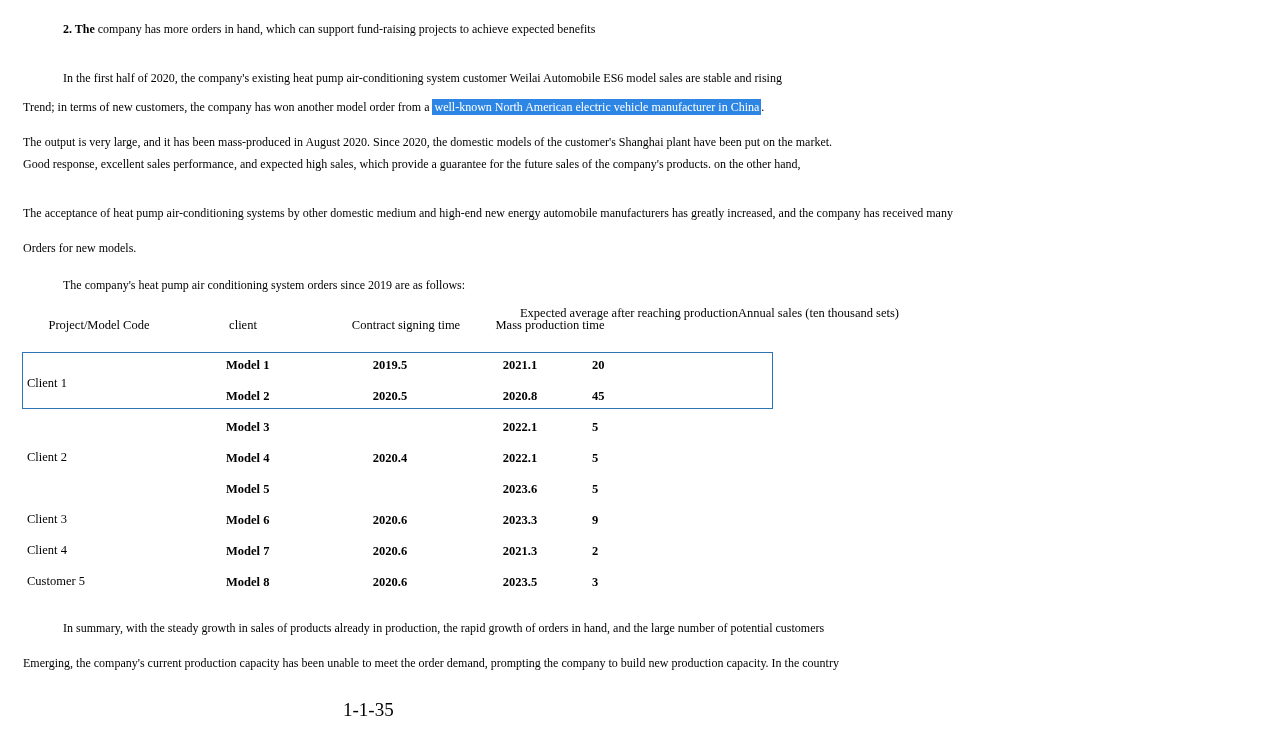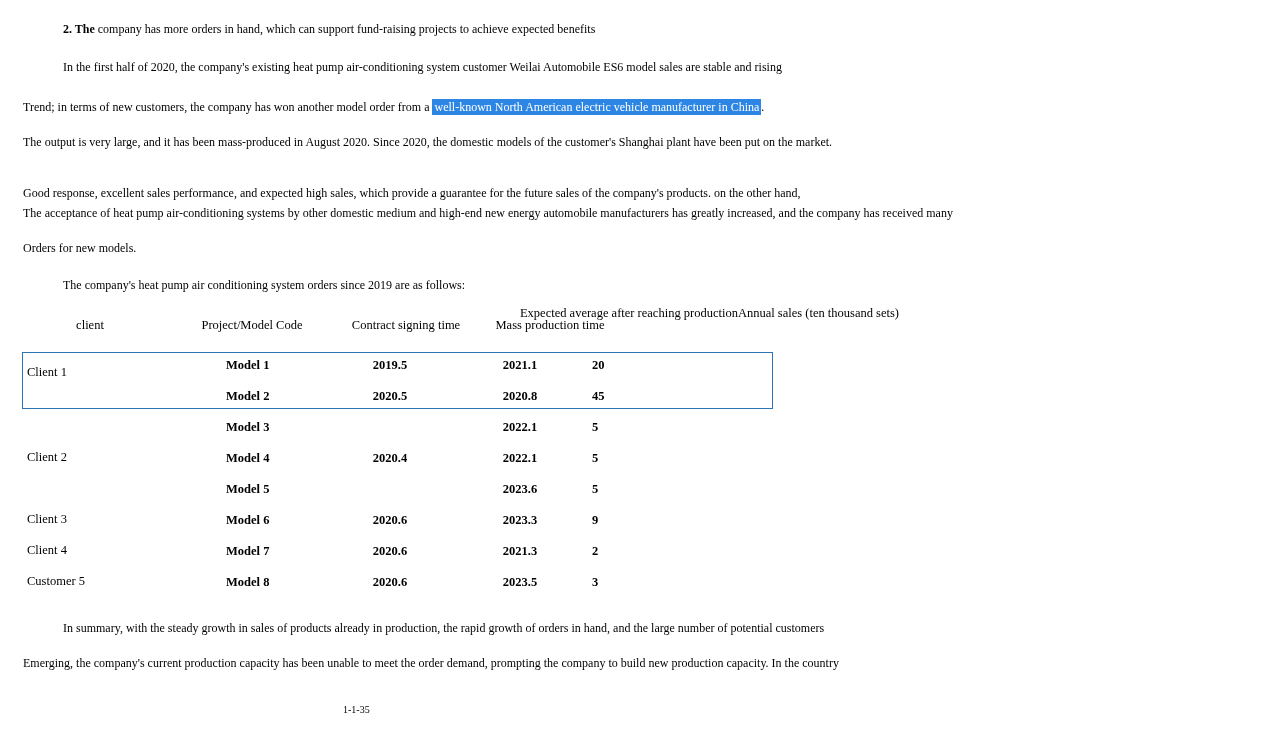--- a/index.html
+++ b/index.html
@@ -73,43 +73,43 @@
     left:5px;
     line-height:20px;
     font-size:12.5px;
   }
   .annotation-box{
     position:absolute;
     left:0;top:3px;
     width:751px;height:57px;
     border:1px solid var(--box-border);
   }
-  .page-number{font-size:10px;}
+  .page-number{font-size:19px;}
 </style>
 </head>
 <body>
 
 <div class="line" style="left:63px;top:19px">
   <span class="bold">2. The</span><span> company has more orders in hand, which can support fund-raising projects to achieve expected benefits</span>
 </div>
 
-<div class="line" style="left:63px;top:57px">In the first half of 2020, the company's existing heat pump air-conditioning system customer Weilai Automobile ES6 model sales are stable and rising</div>
+<div class="line" style="left:63px;top:68px">In the first half of 2020, the company's existing heat pump air-conditioning system customer Weilai Automobile ES6 model sales are stable and rising</div>
 <div class="line" style="left:23px;top:97px">
   <span>Trend; in terms of new customers, the company has won another model order from a </span><span class="hl">well-known North American electric vehicle manufacturer in China</span><span>.</span>
 </div>
 <div class="line" style="left:23px;top:132px">The output is very large, and it has been mass-produced in August 2020. Since 2020, the domestic models of the customer's Shanghai plant have been put on the market.</div>
-<div class="line" style="left:23px;top:183px">Good response, excellent sales performance, and expected high sales, which provide a guarantee for the future sales of the company's products. on the other hand,</div>
+<div class="line" style="left:23px;top:154px">Good response, excellent sales performance, and expected high sales, which provide a guarantee for the future sales of the company's products. on the other hand,</div>
 <div class="line" style="left:23px;top:203px">The acceptance of heat pump air-conditioning systems by other domestic medium and high-end new energy automobile manufacturers has greatly increased, and the company has received many</div>
 <div class="line" style="left:23px;top:238px">Orders for new models.</div>
 
 <div class="line" style="left:63px;top:275px">The company's heat pump air conditioning system orders since 2019 are as follows:</div>
 
 <div class="t-header">
+  <div class="th th-model">Project/Model Code</div>
   <div class="th th-client">client</div>
-  <div class="th th-model">Project/Model Code</div>
   <div class="th th-contract">Contract signing time</div>
   <div class="th th-mass">Mass production time</div>
   <div class="th th-expected">
     <div>Expected average after reaching production</div>
     <div>Annual sales (ten thousand sets)</div>
   </div>
 </div>
 
 <div class="t-body">
   <div class="tr">
@@ -162,21 +162,21 @@
     <div class="td td-sales">2</div>
   </div>
   <div class="tr">
     <div class="td td-client"></div>
     <div class="td td-model">Model 8</div>
     <div class="td td-contract">2020.6</div>
     <div class="td td-mass">2023.5</div>
     <div class="td td-sales">3</div>
   </div>
 
-  <div class="client-label" style="top:13px">Client 1</div>
+  <div class="client-label" style="top:24px">Client 1</div>
   <div class="client-label" style="top:98px">Client 2</div>
   <div class="client-label" style="top:160px">Client 3</div>
   <div class="client-label" style="top:191px">Client 4</div>
   <div class="client-label" style="top:222px">Customer 5</div>
 
   <div class="annotation-box"></div>
 </div>
 
 <div class="line" style="left:63px;top:618px">In summary, with the steady growth in sales of products already in production, the rapid growth of orders in hand, and the large number of potential customers</div>
 <div class="line" style="left:23px;top:653px">Emerging, the company's current production capacity has been unable to meet the order demand, prompting the company to build new production capacity. In the country</div>

